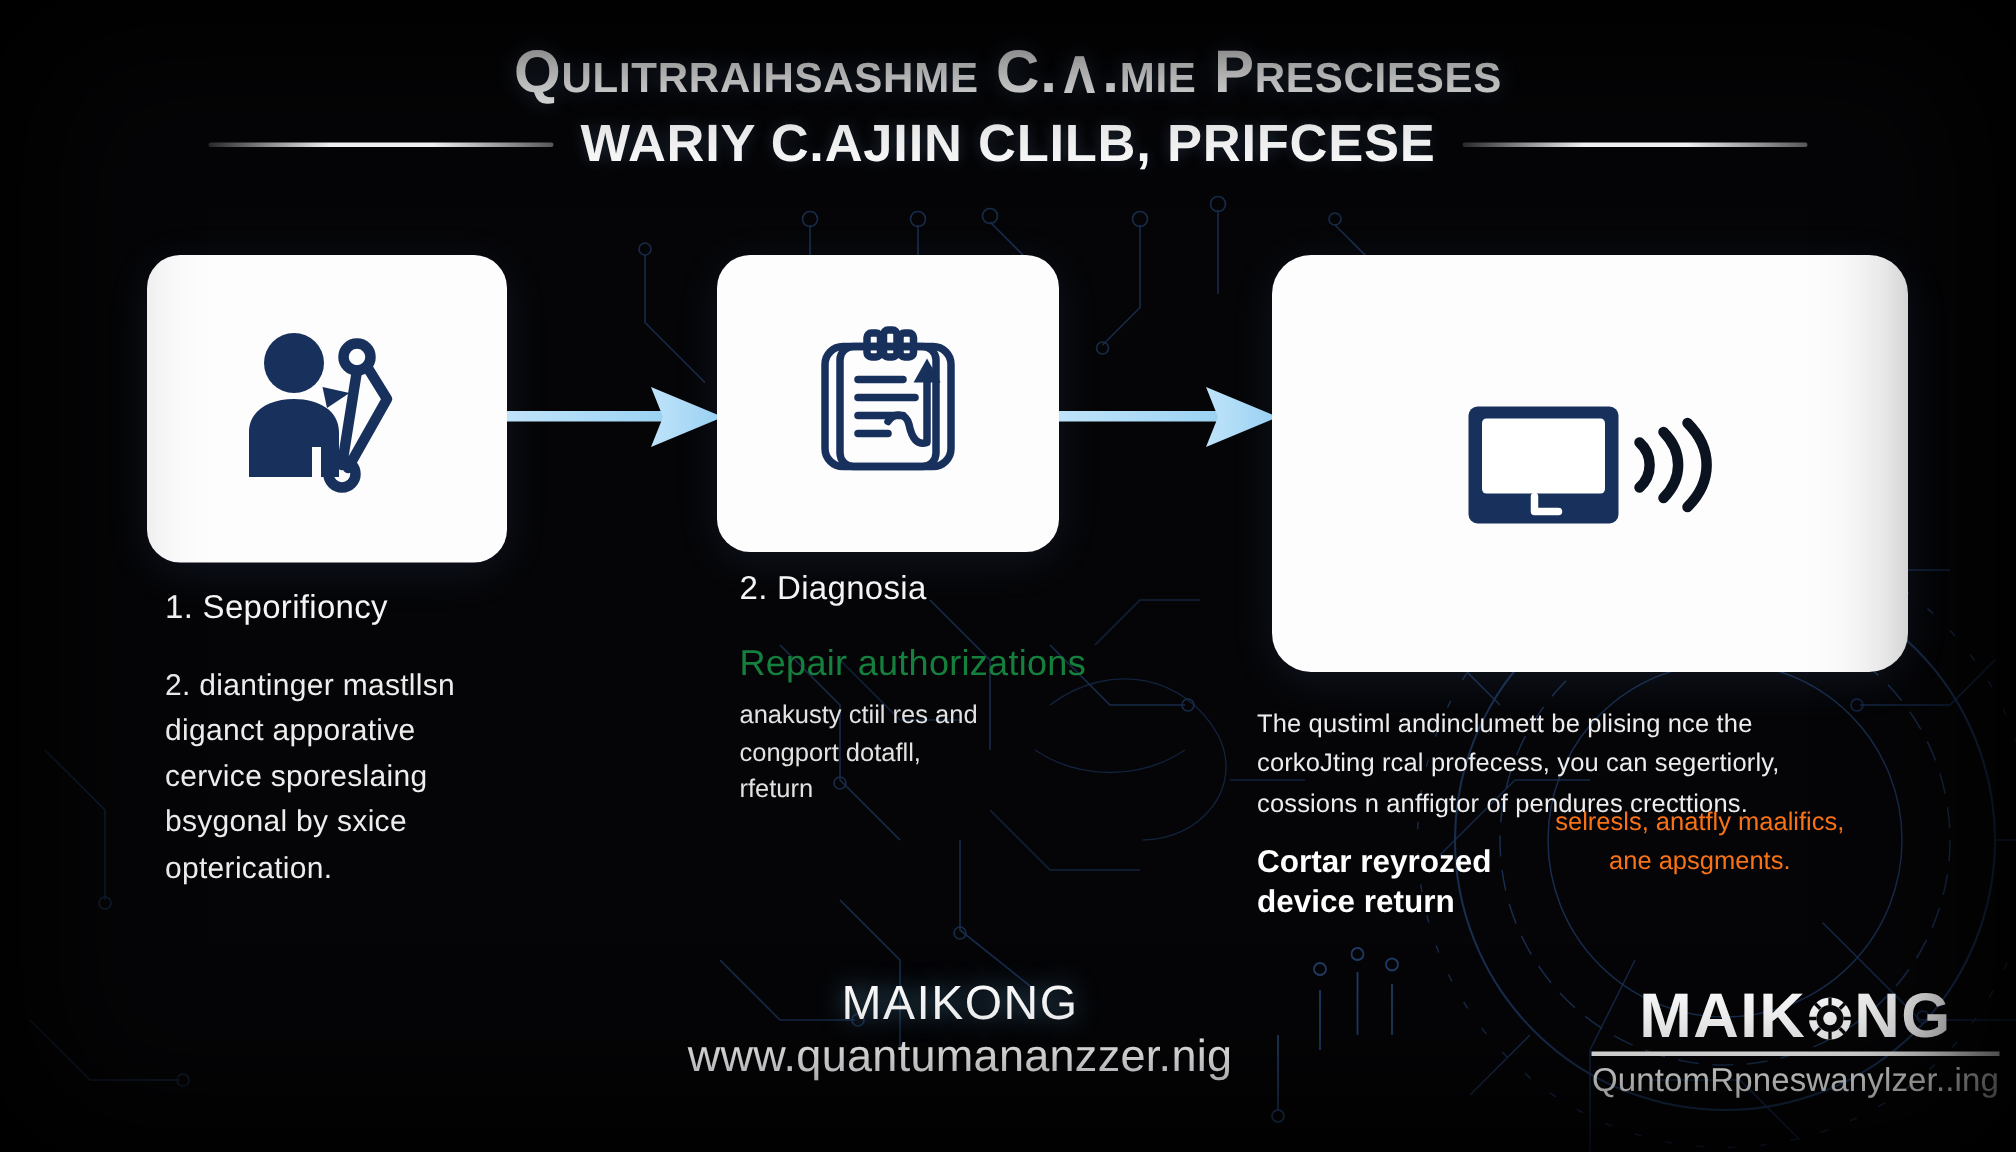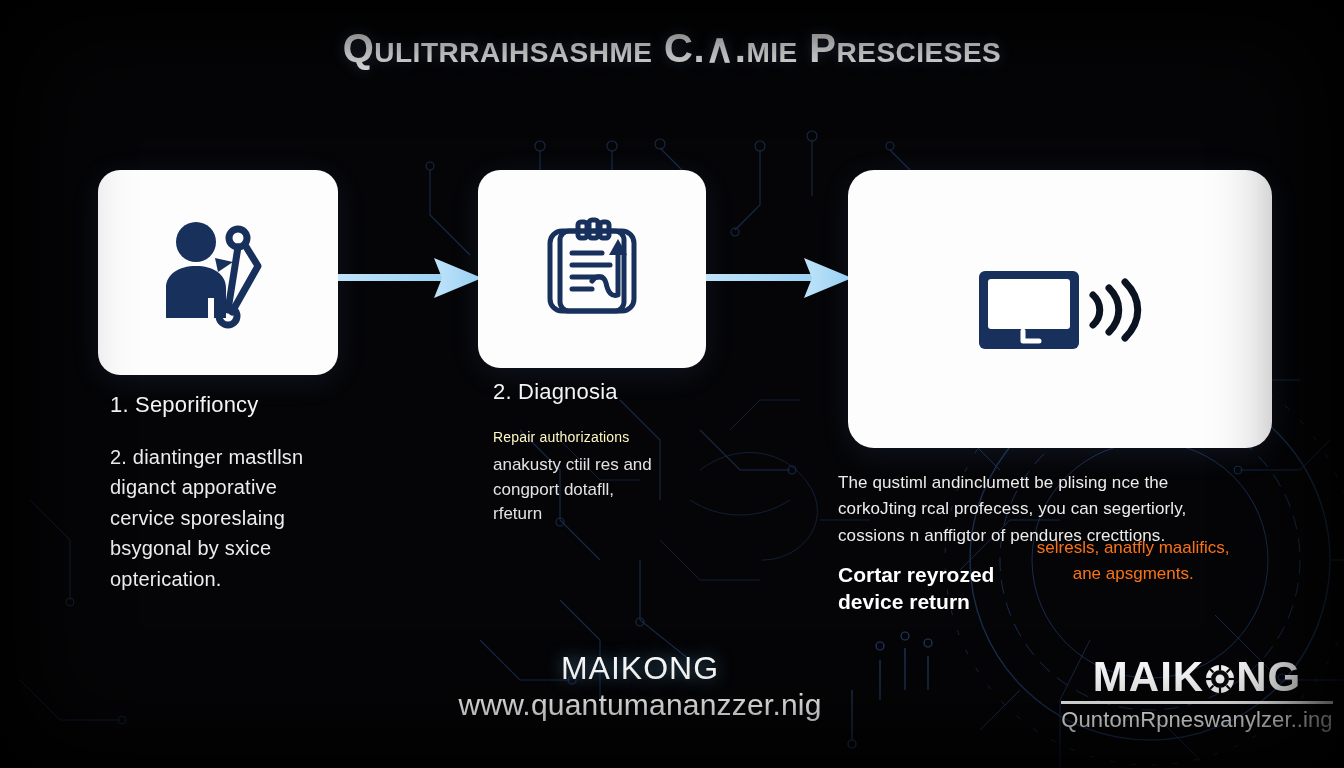--- a/index.html
+++ b/index.html
@@ -132,22 +132,22 @@
     letter-spacing: 0.2px;
     white-space: nowrap;
   }
   .step-line {
     font-size: 20px;
     color: #ededed;
     line-height: 1.52;
     letter-spacing: 0.2px;
   }
   #col2 .step-lead {
-    font-size: 14px;
-    color: #fef9c3;
+    font-size: 24px;
+    color: #15803d;
     margin-bottom: 8px;
     letter-spacing: 0.2px;
     white-space: nowrap;
   }
   #col2 .step-small {
     font-size: 17px;
     color: #e2e2e2;
     line-height: 1.45;
   }
   #col3 .para {
@@ -328,20 +328,25 @@
       <circle cx="880" cy="646" r="4"></circle>
       <circle cx="905" cy="636" r="4"></circle>
       <circle cx="928" cy="643" r="4"></circle>
       <path d="M852 690 L852 740"></path>
       <circle cx="852" cy="744" r="4"></circle>
     </g>
   </svg>
 
   <div class="header">
     <div class="title-main">Qulitrraihsashme C.∧.mie Prescieses</div>
+    <div class="subtitle-row">
+      <div class="rule"></div>
+      <div class="title-sub">WARIY C.AJIIN CLILB, PRIFCESE</div>
+      <div class="rule"></div>
+    </div>
   </div>
 
   <div class="flow">
 
     <div class="card" id="card1">
       <svg width="120" height="118" viewBox="0 0 120 118">
         <g fill="#17305c">
           <circle cx="38" cy="28" r="20"></circle>
           <path d="M8 104 L8 74 C8 60 21 52 38 52 C55 52 68 60 68 74 L68 104 L56 104 L56 84 L50 84 L50 104 Z"></path>
           <path d="M57 44 L75 48 L60 58 Z"></path>

